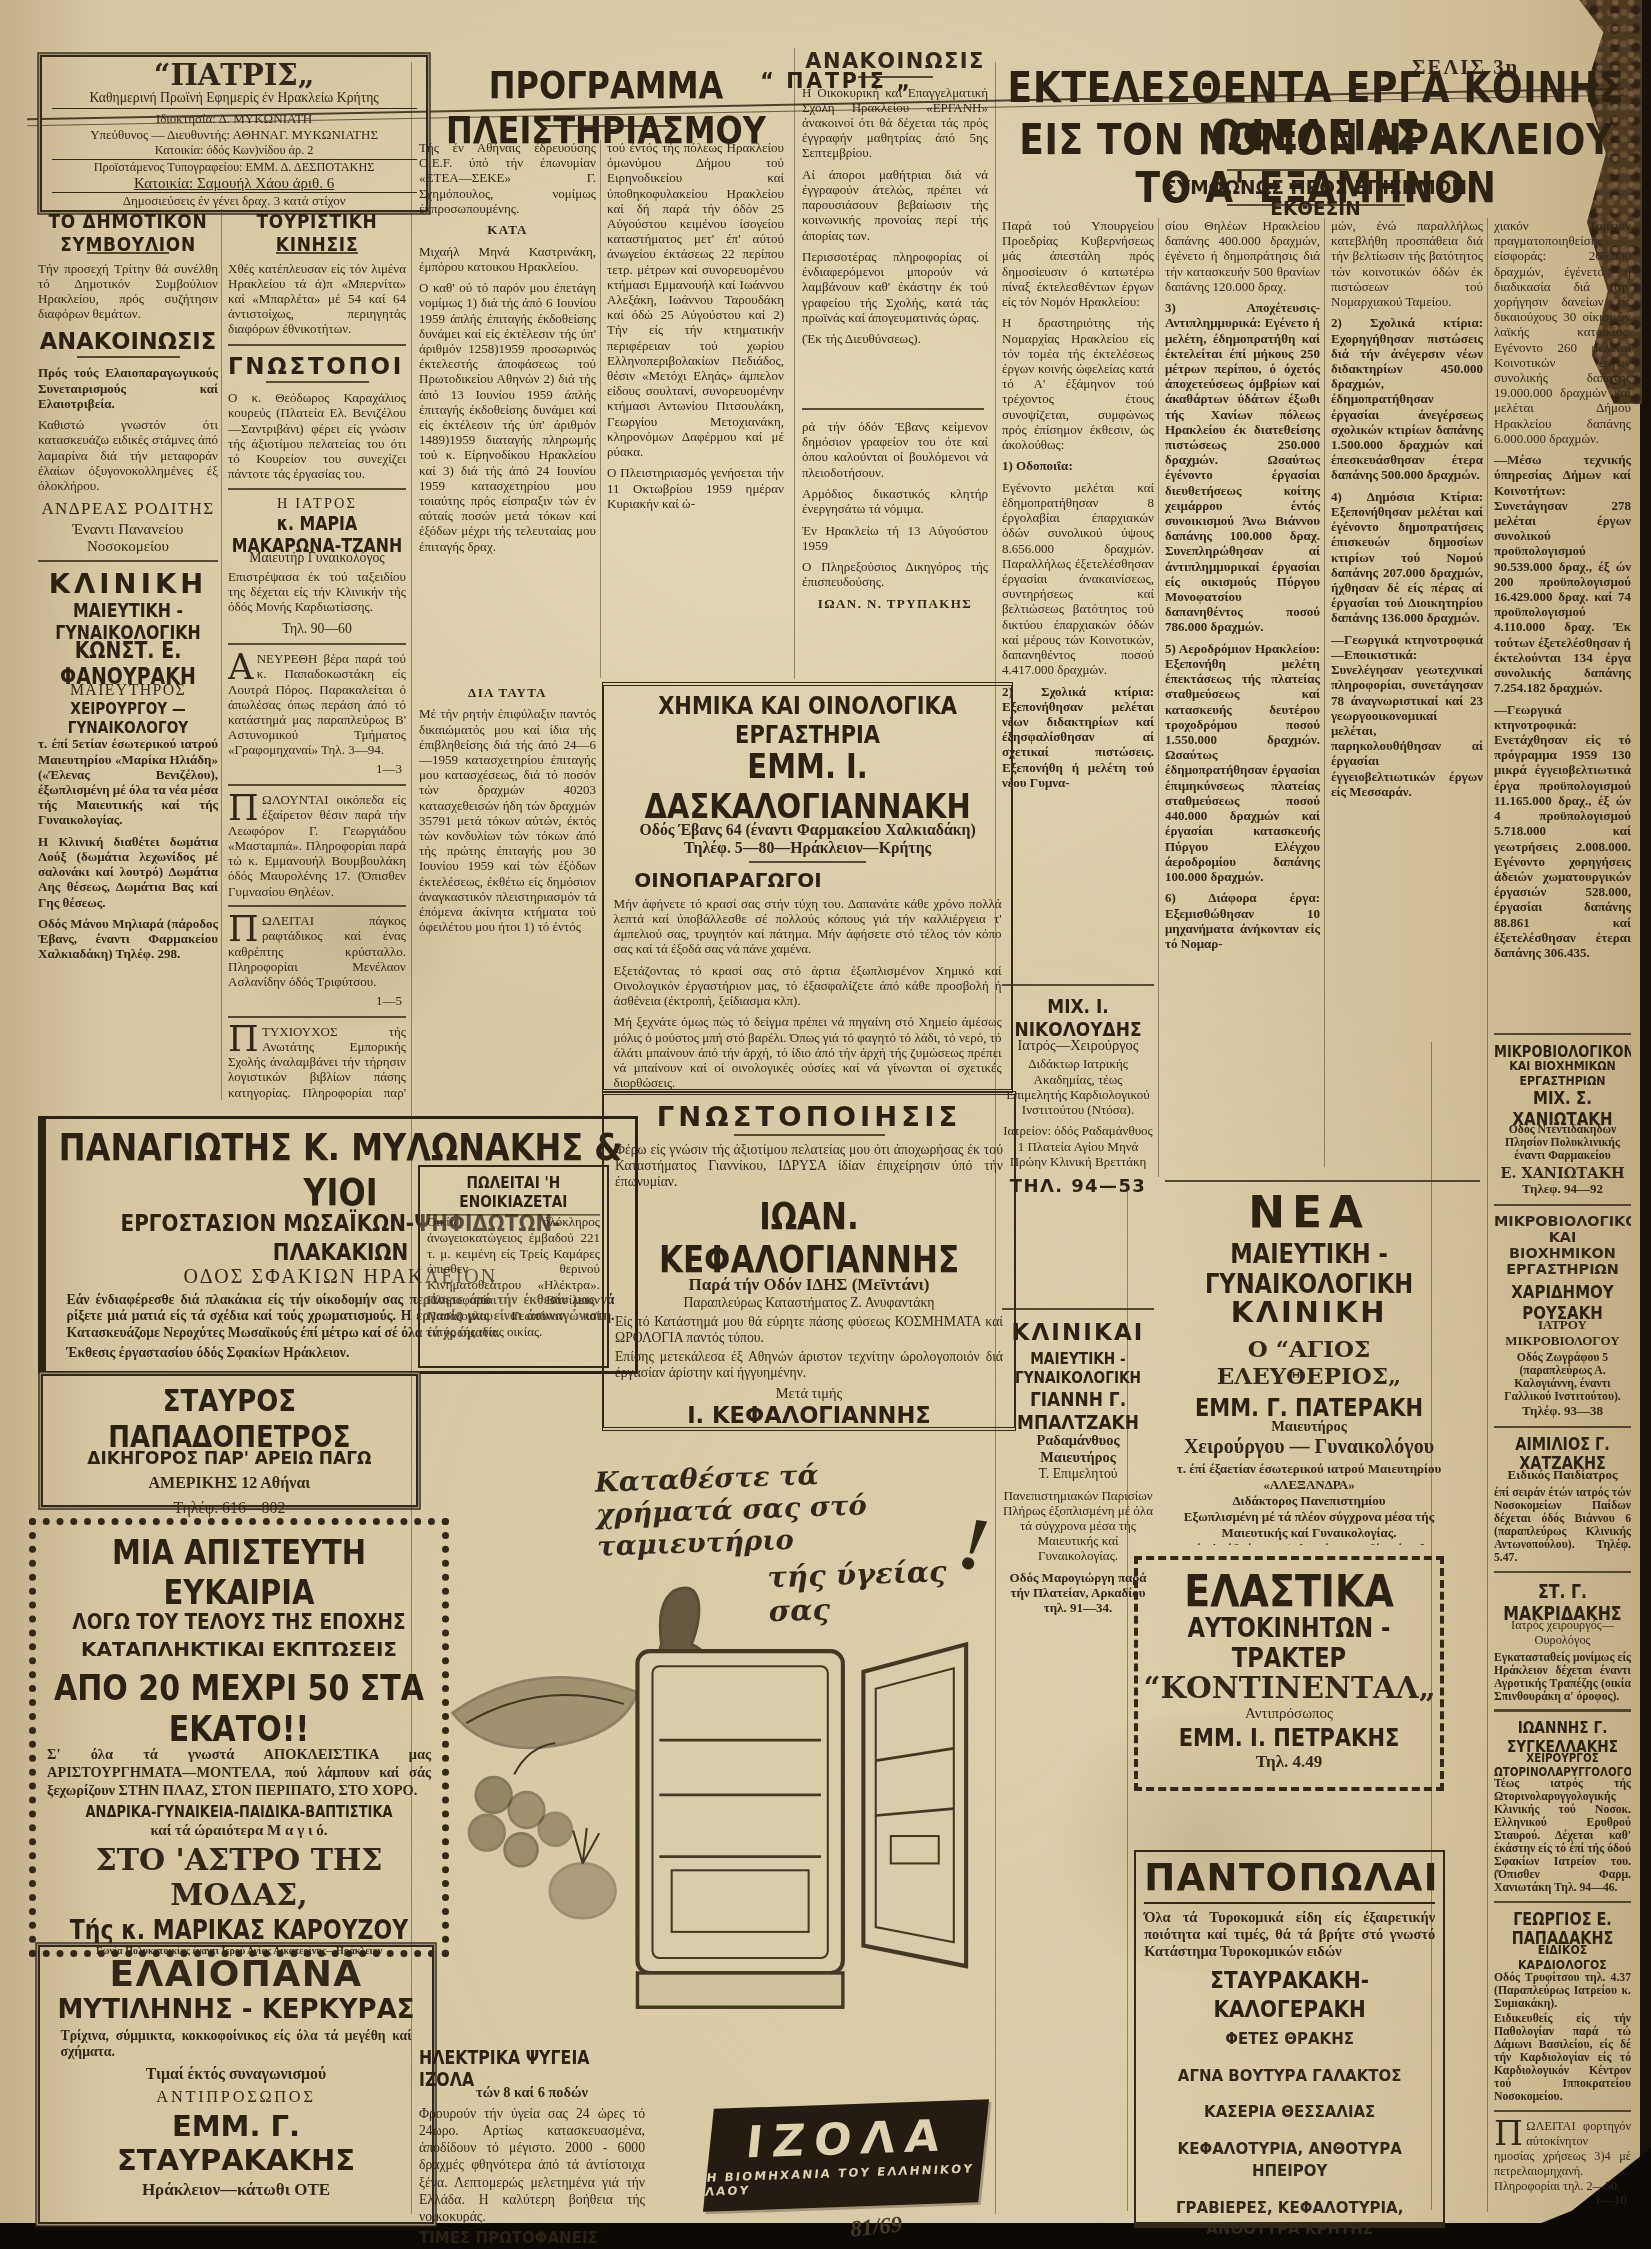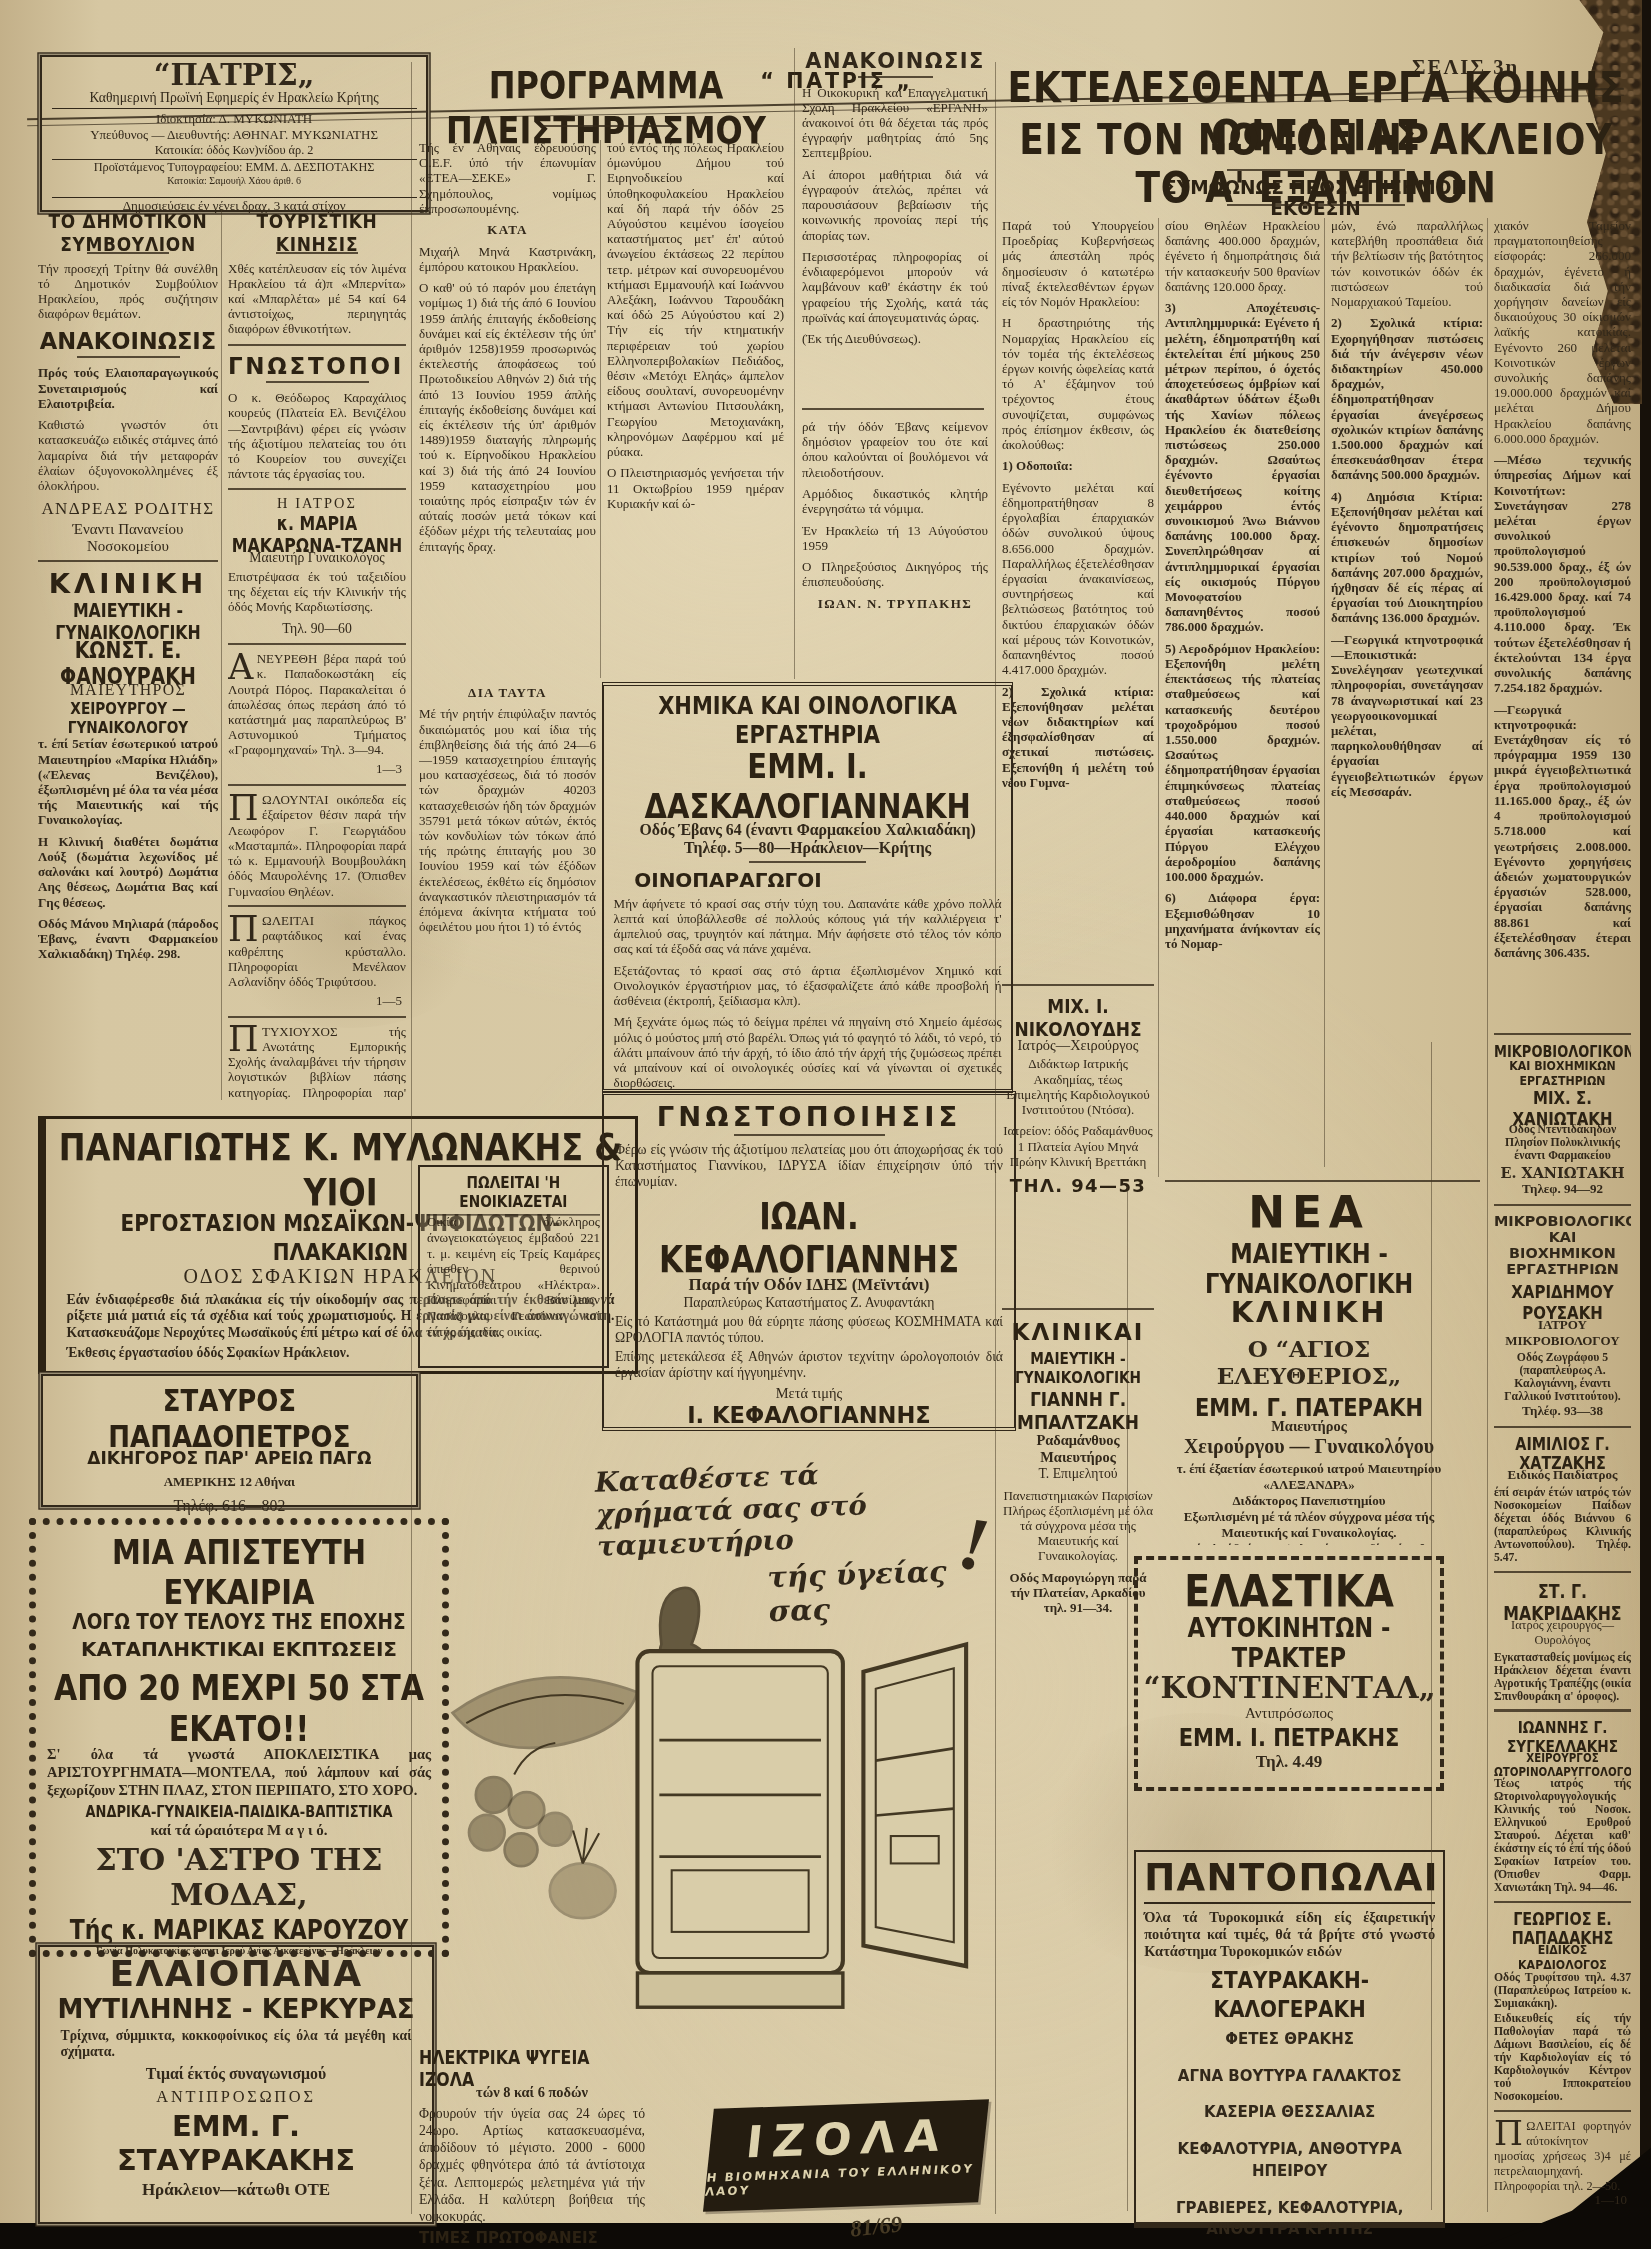--- a/index.html
+++ b/index.html
@@ -59,21 +59,21 @@
 <div class="abs" style="left:1412px;top:56px;width:206px;font-size:20.6px;font-weight:bold;letter-spacing:2.1px;">ΣΕΛΙΣ  3η</div>
 <div class="abs dbl" style="left:27.4px;top:103px;width:1597px;transform:rotate(-1.1deg);"></div>
 
 <div class="abs boxhvy" style="left:40px;top:55px;width:365px;height:145px;padding:4.1px 9.6px;">
   <div class="ctr" style="font-size:29px;font-weight:bold;font-family:'DejaVu Serif',serif;line-height:1;">“ΠΑΤΡΙΣ„</div>
   <div class="ctr" style="font-size:13.7px;border-bottom:1.4px solid #32281a;padding-bottom:2.1px;">Καθημερινή  Πρωϊνή  Εφημερίς  έν  Ηρακλείω  Κρήτης</div>
   <div class="ctr" style="font-size:13px;margin-top:1.4px;">Ιδιοκτησία:  Δ. ΜΥΚΩΝΙΑΤΗ</div>
   <div class="ctr" style="font-size:13px;">Υπεύθυνος — Διευθυντής: ΑΘΗΝΑΓ.  ΜΥΚΩΝΙΑΤΗΣ</div>
   <div class="ctr" style="font-size:12.3px;border-bottom:1.4px solid #32281a;padding-bottom:1.4px;">Κατοικία: όδός Κων)νίδου άρ. 2</div>
   <div class="ctr" style="font-size:12.3px;">Προϊστάμενος Τυπογραφείου: ΕΜΜ. Δ. ΔΕΣΠΟΤΑΚΗΣ</div>
-  <div class="ctr" style="font-size:10px;border-bottom:1.4px solid #32281a;padding-bottom:11px;">Κατοικία: Σαμουήλ Χάου άριθ. 6</div>
+  <div class="ctr" style="font-size:15px;border-bottom:1.4px solid #32281a;padding-bottom:0;text-decoration:underline;">Κατοικία: Σαμουήλ Χάου άριθ. 6</div>
   <div class="ctr" style="font-size:13px;">Δημοσιεύσεις έν γένει δραχ. 3 κατά στίχον</div>
 </div>
 
 <div class="abs body" style="left:38px;top:209px;width:180px;height:894px;overflow:hidden;">
   <div class="slab cond colhead">ΤΟ ΔΗΜΟΤΙΚΟΝ ΣΥΜΒΟΥΛΙΟΝ</div>
   <div class="hrule" style="width:82px;margin:0 auto 6.9px;"></div>
   <div>
       <p>Τήν προσεχή Τρίτην θά συνέλθη τό Δημοτικόν Συμβούλιον Ηρακλείου, πρός συζήτησιν διαφόρων θεμάτων.</p>
     </div>
   <div class="slab ctr" style="font-size:22.6px;margin-top:5.5px;">ΑΝΑΚΟΙΝΩΣΙΣ</div>
@@ -137,21 +137,21 @@
   <div class="slab cond ctr" style="font-size:32px;">ΠΑΝΑΓΙΩΤΗΣ Κ. ΜΥΛΩΝΑΚΗΣ &amp; ΥΙΟΙ</div>
   <div class="slab cond ctr" style="font-size:20px;margin-top:8.2px;">ΕΡΓΟΣΤΑΣΙΟΝ  ΜΩΣΑΪΚΩΝ-ΨΗΦΙΔΩΤΩΝ-ΠΛΑΚΑΚΙΩΝ</div>
   <div class="ctr" style="font-size:20px;letter-spacing:2.1px;margin-top:8.2px;">ΟΔΟΣ  ΣΦΑΚΙΩΝ  ΗΡΑΚΛΕΙΟΝ</div>
   <p class="adp" style="font-weight:bold;">Εάν ένδιαφέρεσθε διά πλακάκια είς τήν οίκοδομήν σας περάσετε άπό τήν έκθεσίν μας νά ρίξετε μιά ματιά είς τά σχέδια καί τούς χρωματισμούς. Η έργασία μας είναι άσυναγώνιστη. Κατασκευάζομε Νεροχύτες Μωσαϊκούς έπί μέτρω καί σέ όλα τά χρώματα.</p>
   <p class="adp ctr" style="font-weight:bold;">Έκθεσις έργαστασίου όδός Σφακίων Ηράκλειον.</p>
 </div>
 
 <div class="abs boxhvy" style="left:41px;top:1374px;width:359px;height:115px;padding:6.9px;">
   <div class="slab cond ctr" style="font-size:26px;">ΣΤΑΥΡΟΣ  ΠΑΠΑΔΟΠΕΤΡΟΣ</div>
   <div class="slab ctr" style="font-size:17px;margin-top:5.5px;">ΔΙΚΗΓΟΡΟΣ  ΠΑΡ'  ΑΡΕΙΩ  ΠΑΓΩ</div>
-  <div class="ctr" style="font-size:13px;font-weight:bold;margin-top:5.5px;">ΑΜΕΡΙΚΗΣ 12 Αθήναι</div>
+  <div class="ctr" style="font-size:16px;font-weight:bold;margin-top:5.5px;">ΑΜΕΡΙΚΗΣ 12 Αθήναι</div>
   <div class="ctr" style="font-size:15.8px;margin-top:6.9px;">Τηλέφ. 616—802</div>
 </div>
 
 <div class="abs" style="left:29px;top:1518px;width:384px;height:411px;border:7.5px dotted #33291a;padding:6.9px 11px;">
   <div class="slab cond ctr" style="font-size:29px;">ΜΙΑ  ΑΠΙΣΤΕΥΤΗ  ΕΥΚΑΙΡΙΑ</div>
   <div class="slab cond ctr" style="font-size:18.5px;margin-top:9.6px;">ΛΟΓΩ  ΤΟΥ  ΤΕΛΟΥΣ  ΤΗΣ  ΕΠΟΧΗΣ</div>
   <div class="slab ctr" style="font-size:20px;margin-top:6.9px;">ΚΑΤΑΠΛΗΚΤΙΚΑΙ  ΕΚΠΤΩΣΕΙΣ</div>
   <div class="slab cond ctr" style="font-size:30px;margin-top:5.5px;">ΑΠΟ 20 ΜΕΧΡΙ 50 ΣΤΑ ΕΚΑΤΟ!!</div>
   <p style="font-size:14.4px;font-weight:bold;text-align:justify;margin:8.2px 0 4.1px;line-height:1.25;">Σ' όλα τά γνωστά ΑΠΟΚΛΕΙΣΤΙΚΑ μας ΑΡΙΣΤΟΥΡΓΗΜΑΤΑ—ΜΟΝΤΕΛΑ, πού λάμπουν καί σάς ξεχωρίζουν ΣΤΗΝ ΠΛΑΖ, ΣΤΟΝ ΠΕΡΙΠΑΤΟ, ΣΤΟ ΧΟΡΟ.</p>
   <div class="slab cond ctr" style="font-size:13px;">ΑΝΔΡΙΚΑ-ΓΥΝΑΙΚΕΙΑ-ΠΑΙΔΙΚΑ-ΒΑΠΤΙΣΤΙΚΑ</div>

